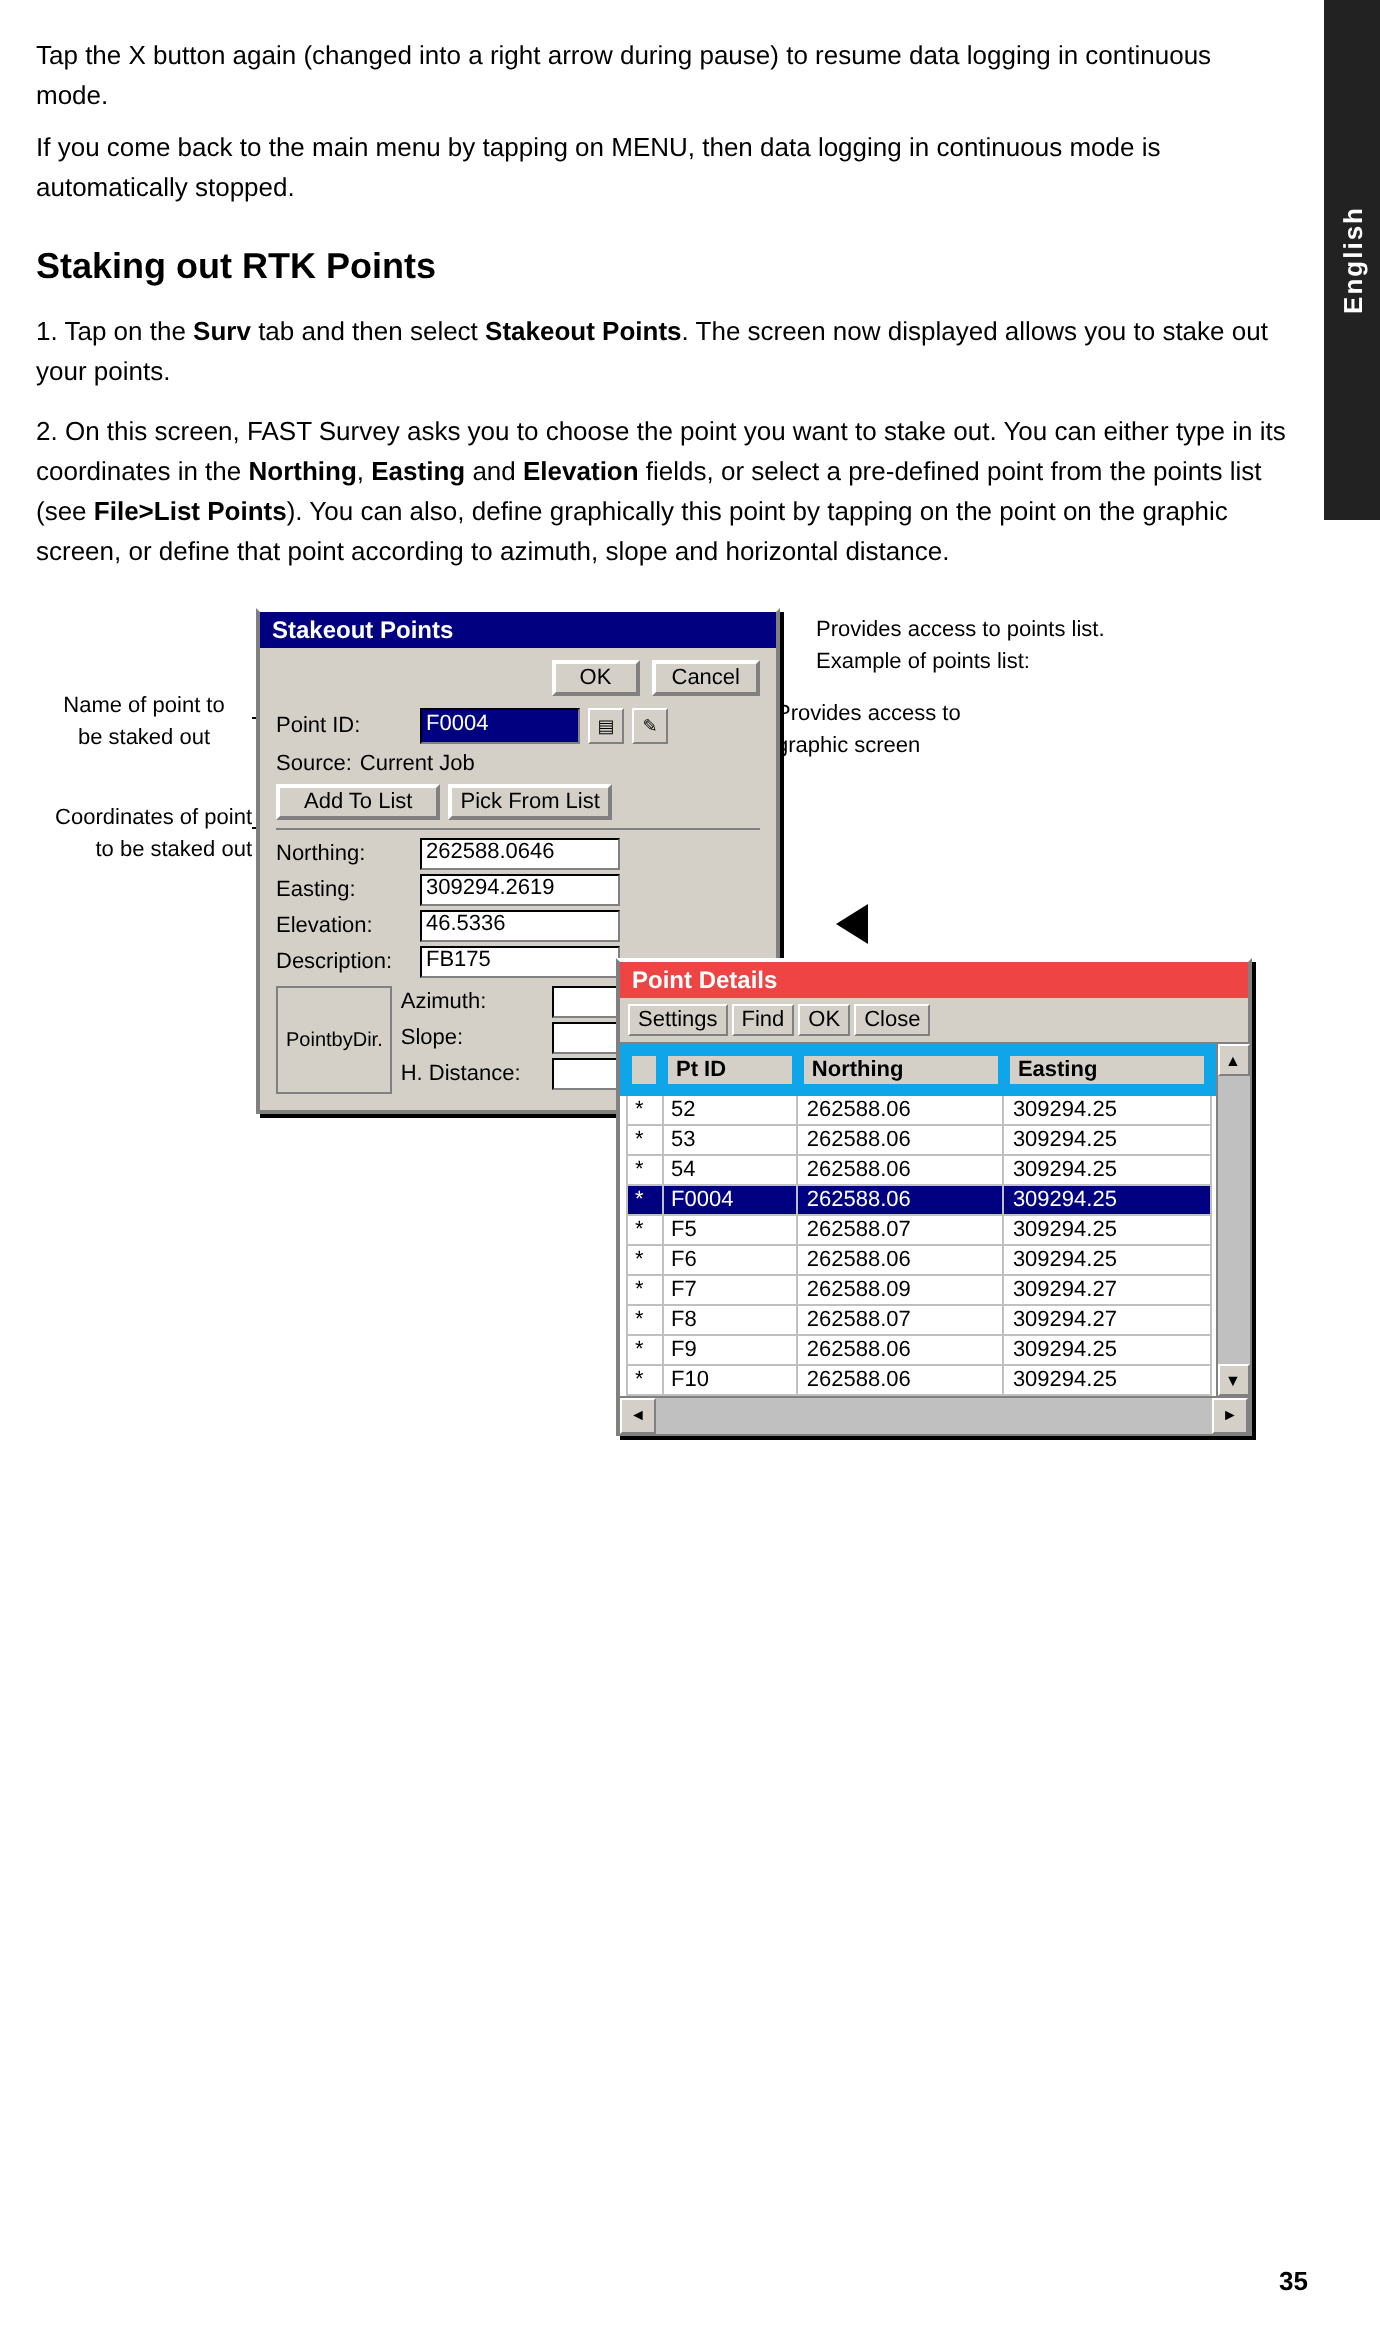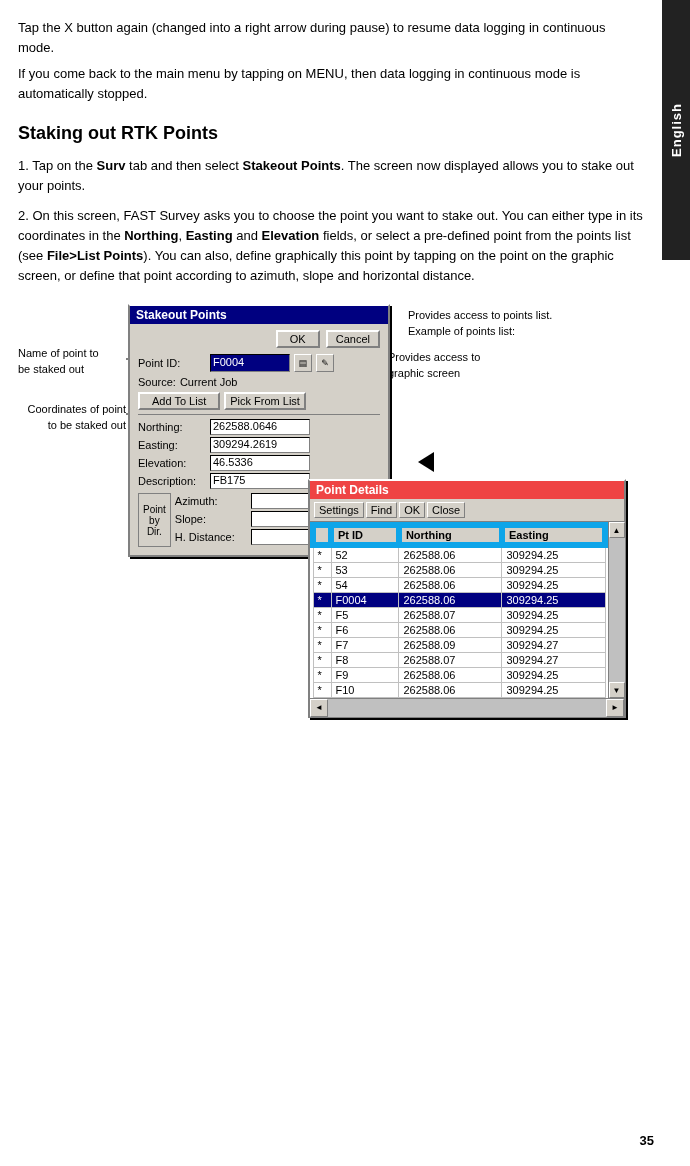--- a/index.html
+++ b/index.html
@@ -369,21 +369,21 @@
 
     <div class="ann-box" style="left:370px; top:4px;margin-left:20px;">
       <span>Provides access to points list.</span><br>
       <span>Example of points list:</span>
     </div>
 
     <div class="ann-box" style="left:370px; top:46px;">
       <span>Provides access to<br>graphic screen</span>
     </div>
 
-    <div class="ann-box" style="left:0px; top:42px; width:108px; text-align:left;">
+    <div class="ann-box" style="left:0px; top:42px; width:108px; text-align:center;">
       <span>Name of point to<br>be staked out</span>
     </div>
 
     <div class="ann-box" style="left:0px; top:98px; width:108px; text-align:right;">
       <span>Coordinates of point<br>to be staked out</span>
     </div>
 
     <div class="stakeout-dialog">
       <div class="dialog-titlebar">
         <span>Stakeout Points</span>
@@ -442,21 +442,21 @@
         </div>
 
         <div class="coord-row">
           <span class="coord-label">Description:</span>
           <div class="coord-value">
             <span>FB175</span>
           </div>
         </div>
 
         <div style="display:flex; gap:4px; margin-top:4px;">
-          <div style="display:flex; flex-direction:column; align-items:center; justify-content:center; border:1px solid #808080; padding:2px 4px; background:#d4d0c8; font-size:10px; min-width:32px; text-align:center;">
+          <div style="display:flex; flex-direction:row; align-items:center; justify-content:center; border:1px solid #808080; padding:2px 4px; background:#d4d0c8; font-size:10px; min-width:32px; text-align:center;">
             <span>Point</span>
             <span>by</span>
             <span>Dir.</span>
           </div>
           <div>
             <div class="pbd-row">
               <span class="pbd-label">Azimuth:</span>
               <div class="pbd-input"></div>
             </div>
             <div class="pbd-row">

